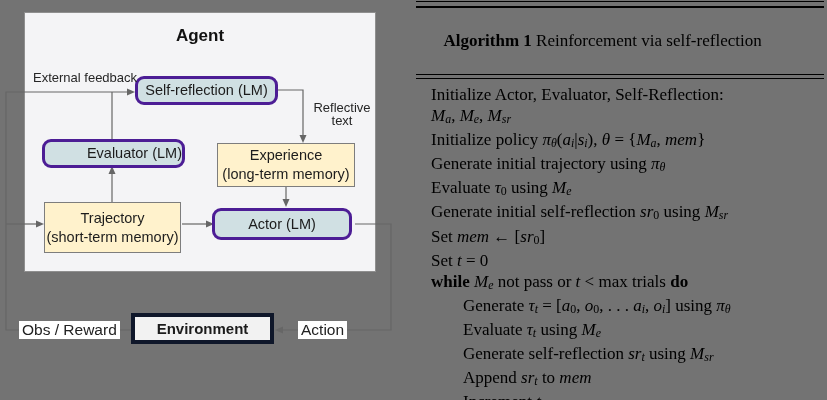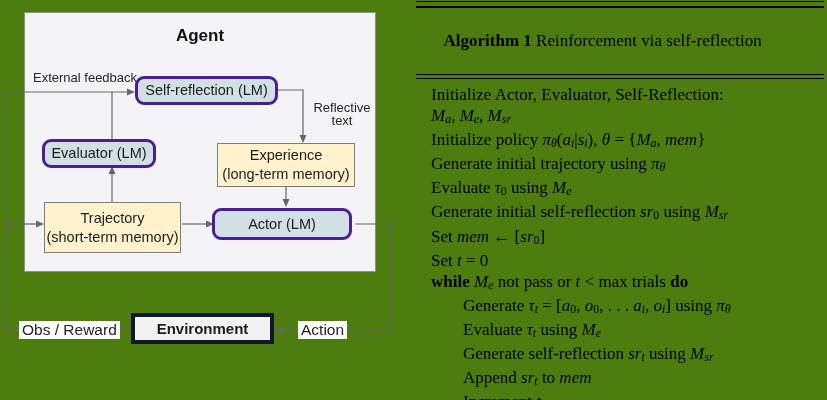--- a/index.html
+++ b/index.html
@@ -1,31 +1,31 @@
 <!DOCTYPE html>
 <html><head>
 <meta charset="utf-8">
 <style>
   html,body{margin:0;padding:0;background:#fff;}
-  .figure{position:relative;width:827px;height:400px;background:#4d7c0f;overflow:hidden;
+  .figure{position:relative;width:827px;height:400px;background:#737373;overflow:hidden;
           font-family:"Liberation Sans",sans-serif;text-decoration:underline;}
 
   
   .diagram{position:absolute;left:0;top:0;width:413px;height:400px;}
   .connectors{position:absolute;left:0;top:0;z-index:1;}
   .agent-box{position:absolute;left:24px;top:12px;width:352px;height:260px;
              background:#f4f4f6;border:1px solid #8f8f8f;box-sizing:border-box;z-index:0;}
   .agent-title{position:absolute;left:24px;top:26px;width:352px;text-align:center;
                font-weight:bold;font-size:17px;color:#111;z-index:2;}
   .node{position:absolute;display:flex;flex-direction:column;align-items:center;justify-content:center;
         box-sizing:border-box;z-index:2;font-size:14.5px;color:#1c1c1c;text-align:center;line-height:19px;}
   .lm{background:#d0e0e3;border:3px solid #4c1d95;border-radius:9px;}
   .mem{background:#fff2cc;border:1px solid #7d7d7d;text-align:right;}
   #box-self-reflection{left:135px;top:76px;width:143px;height:29px;}
-  #box-evaluator{left:42px;top:139px;width:114px;height:29px;}
+  #box-evaluator{left:42px;top:139px;width:143px;height:29px;align-items:flex-end;}
   #box-experience{left:217px;top:143px;width:138px;height:44px;}
   #box-trajectory{left:44px;top:202px;width:137px;height:51px;}
   #box-actor{left:212px;top:208px;width:140px;height:32px;}
   #box-environment{left:131px;top:313px;width:143px;height:31px;background:#f2f2f2;
                    border:4px solid #0f172a;font-weight:bold;font-size:15px;}
   .lbl{position:absolute;z-index:3;font-size:13px;color:#262626;line-height:13px;}
   #lbl-external{left:33px;top:71px;}
   #lbl-internal{left:57px;top:103px;width:58px;text-align:center;}
   #lbl-reflective{left:313px;top:101px;width:58px;text-align:center;}
   .io-lbl{position:absolute;z-index:3;font-size:15.5px;color:#222;background:#fff;padding:0 3px;}

